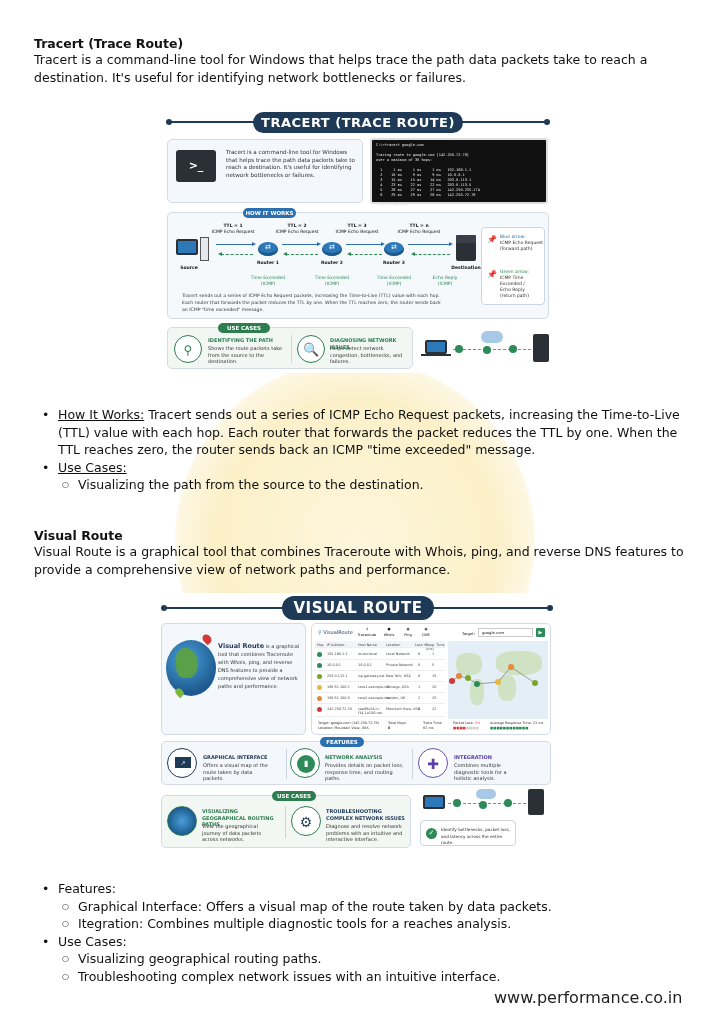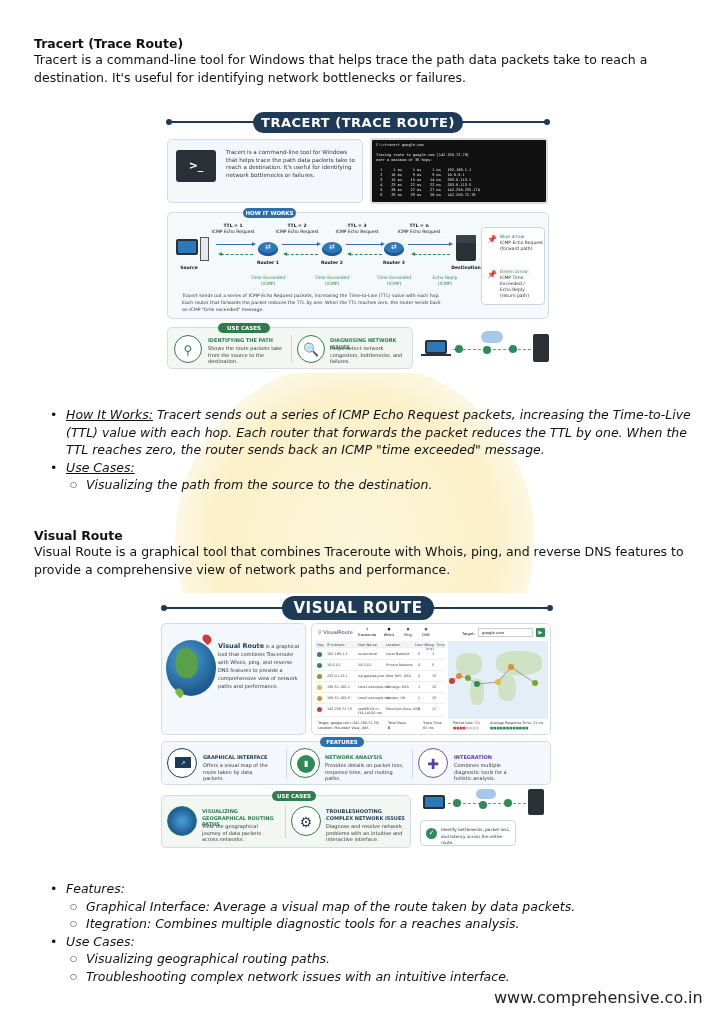--- a/index.html
+++ b/index.html
@@ -9,21 +9,21 @@
   .watermark { position: absolute; left: 175px; top: 360px; width: 360px; height: 360px; border-radius: 50%;
     background: radial-gradient(circle, #fdf6dc 0%, #fbf0c8 55%, #fdf7e3 70%, rgba(255,255,255,0) 72%); z-index: 0; }
   .watermark .wm-text { position: absolute; left: 0; right: 0; top: 95px; text-align: center; font-size: 150px; font-weight: bold;
     color: #f2e6c2; font-family: "DejaVu Serif", serif; letter-spacing: -6px; }
   .watermark .wm-since { position: absolute; left: 0; right: 0; top: 230px; text-align: center; font-size: 30px; color: #efe3c4; }
 
   .content { position: relative; z-index: 1; }
   .h { position: absolute; left: 34px; font-size: 12.5px; font-weight: bold; }
   .p { position: absolute; left: 34px; width: 650px; font-size: 12.5px; line-height: 18px; }
 
-  .bullets { position: absolute; left: 46px; width: 650px; font-size: 12.5px; line-height: 17.5px; list-style: none; font-style: italic; }
+  .bullets { position: absolute; left: 38px; width: 650px; font-size: 12.5px; line-height: 17.5px; list-style: none; }
   .bullets li.l1 { position: relative; padding-left: 20px; }
   .bullets li.l1::before { content: "•"; position: absolute; left: 4px; top: 0; }
   .bullets li.l2 { position: relative; padding-left: 40px; }
   .bullets li.l2::before { content: "○"; position: absolute; left: 24px; top: 0; font-size: 8px; }
   .u { text-decoration: underline; }
 
   
   .info { position: absolute; background: #fff; }
   .banner-line { position: absolute; height: 2px; background: #1e3a56; }
   .banner-line::before, .banner-line::after { content: ""; position: absolute; top: -2px; width: 6px; height: 6px; border-radius: 50%; background: #1e3a56; }
@@ -303,21 +303,21 @@
     <div class="dot" s="" style="left:346px; top:206px; width:8px; height:8px; background:#2e8b57;"></div>
     <div style="position:absolute; left:370px; top:196px; width:16px; height:26px; background:#2b2f36; border-radius:2px;"></div>
     <div style="position:absolute; left:262px; top:227px; width:96px; height:26px; border:1px solid #cdd6e0; border-radius:4px; background:#fff;">
       <div class="dot" style="left:5px; top:7px; width:11px; height:11px; background:#2e8b57; color:#fff; font-size:7px; text-align:center; line-height:11px;">✓</div>
       <div class="tiny" style="position:absolute; left:20px; top:6px; width:72px; font-size:4.2px;">Identify bottlenecks, packet loss, and latency across the entire route.</div>
     </div>
   </div>
 
   <ul class="bullets" style="top:880px;">
     <li class="l1">Features:</li>
-    <li class="l2">Graphical Interface: Average a visual map of the route taken by data packets.</li>
+    <li class="l2">Graphical Interface: Offers a visual map of the route taken by data packets.</li>
     <li class="l2">Itegration: Combines multiple diagnostic tools for a reaches analysis.</li>
     <li class="l1">Use Cases:</li>
     <li class="l2">Visualizing geographical routing paths.</li>
     <li class="l2">Troubleshooting complex network issues with an intuitive interface.</li>
   </ul>
 
-  <div class="footer">www.comprehensive.co.in</div>
+  <div class="footer">www.performance.co.in</div>
 </div>
 
 </body></html>

